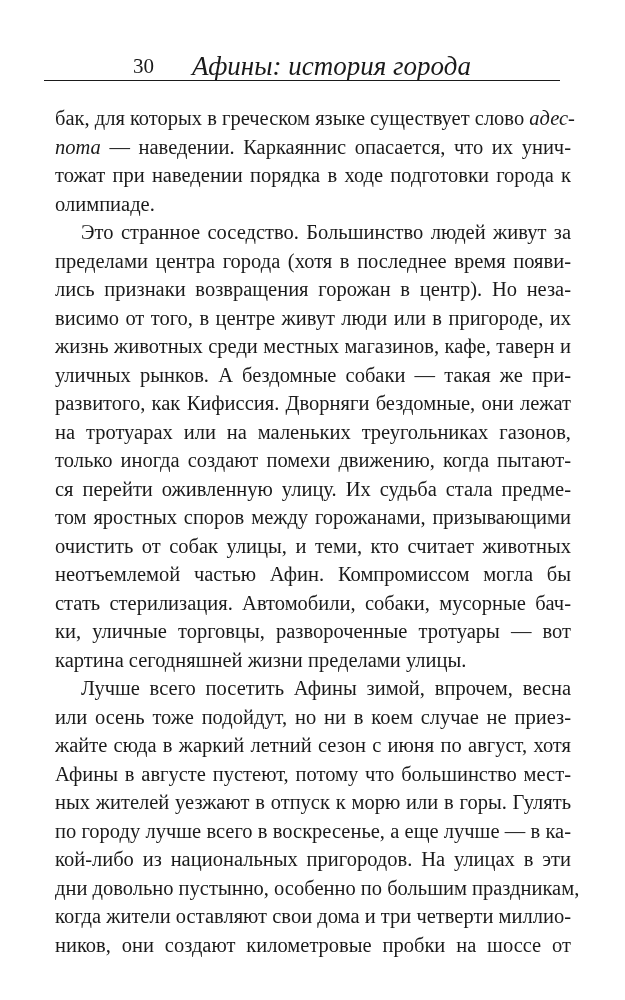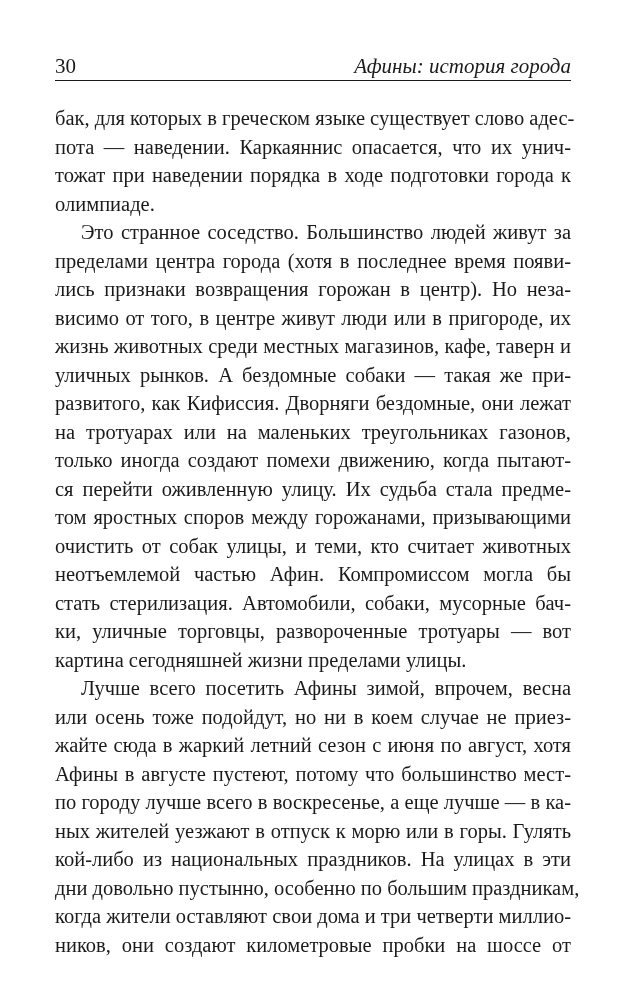--- a/index.html
+++ b/index.html
@@ -10,38 +10,38 @@
   body {
     width: 625px;
     height: 1000px;
     position: relative;
     overflow: hidden;
     font-family: "Liberation Serif", "DejaVu Serif", serif;
     color: #1a1a1a;
   }
   .running-head {
     position: absolute;
-    left: 55px;
+    left: 44px;
     top: 52px;
     width: 516px;
     height: 28px;
     border-bottom: 1.5px solid #1a1a1a;
     display: flex;
-    justify-content: space-between;
+    justify-content: center;
     align-items: flex-end;
     gap: 38px;
   }
   .page-number {
     font-size: 21px;
     line-height: 24px;
     padding-bottom: 2px;
   }
   .running-title {
     font-style: italic;
-    font-size: 21px;
+    font-size: 27px;
     line-height: 24px;
     padding-bottom: 2px;
   }
   .text-column {
     position: absolute;
     left: 55px;
     top: 104px;
     width: 516px;
   }
   .line {
@@ -53,20 +53,21 @@
     text-align: justify;
     text-align-last: justify;
   }
   .line.last {
     text-align-last: left;
   }
   .line.indent {
     padding-left: 26px;
   }
   .it {
+    font-style: italic;
   }
 </style>
 </head>
 <body>
 
 <div class="running-head">
   <span class="page-number">30</span>
   <span class="running-title">Афины: история города</span>
 </div>
 
@@ -93,20 +94,20 @@
       <span class="line"><span>неотъемлемой частью Афин. Компромиссом могла бы</span></span>
       <span class="line"><span>стать стерилизация. Автомобили, собаки, мусорные бач-</span></span>
       <span class="line"><span>ки, уличные торговцы, развороченные тротуары — вот</span></span>
       <span class="line last"><span>картина сегодняшней жизни пределами улицы.</span></span>
     </div>
     <div>
       <span class="line indent"><span>Лучше всего посетить Афины зимой, впрочем, весна</span></span>
       <span class="line"><span>или осень тоже подойдут, но ни в коем случае не приез-</span></span>
       <span class="line"><span>жайте сюда в жаркий летний сезон с июня по август, хотя</span></span>
       <span class="line"><span>Афины в августе пустеют, потому что большинство мест-</span></span>
+      <span class="line"><span>ных жителей уезжают в отпуск к морю или в горы. Гулять</span></span>
       <span class="line"><span>по городу лучше всего в воскресенье, а еще лучше — в ка-</span></span>
-      <span class="line"><span>ных жителей уезжают в отпуск к морю или в горы. Гулять</span></span>
-      <span class="line"><span>кой-либо из национальных праздников. На улицах в эти</span></span>
+      <span class="line"><span>кой-либо из национальных пригородов. На улицах в эти</span></span>
       <span class="line"><span>дни довольно пустынно, особенно по большим праздникам,</span></span>
       <span class="line"><span>когда жители оставляют свои дома и три четверти миллио-</span></span>
       <span class="line"><span>ников, они создают километровые пробки на шоссе от</span></span>
     </div>
   </div>
 
 </body></html>

